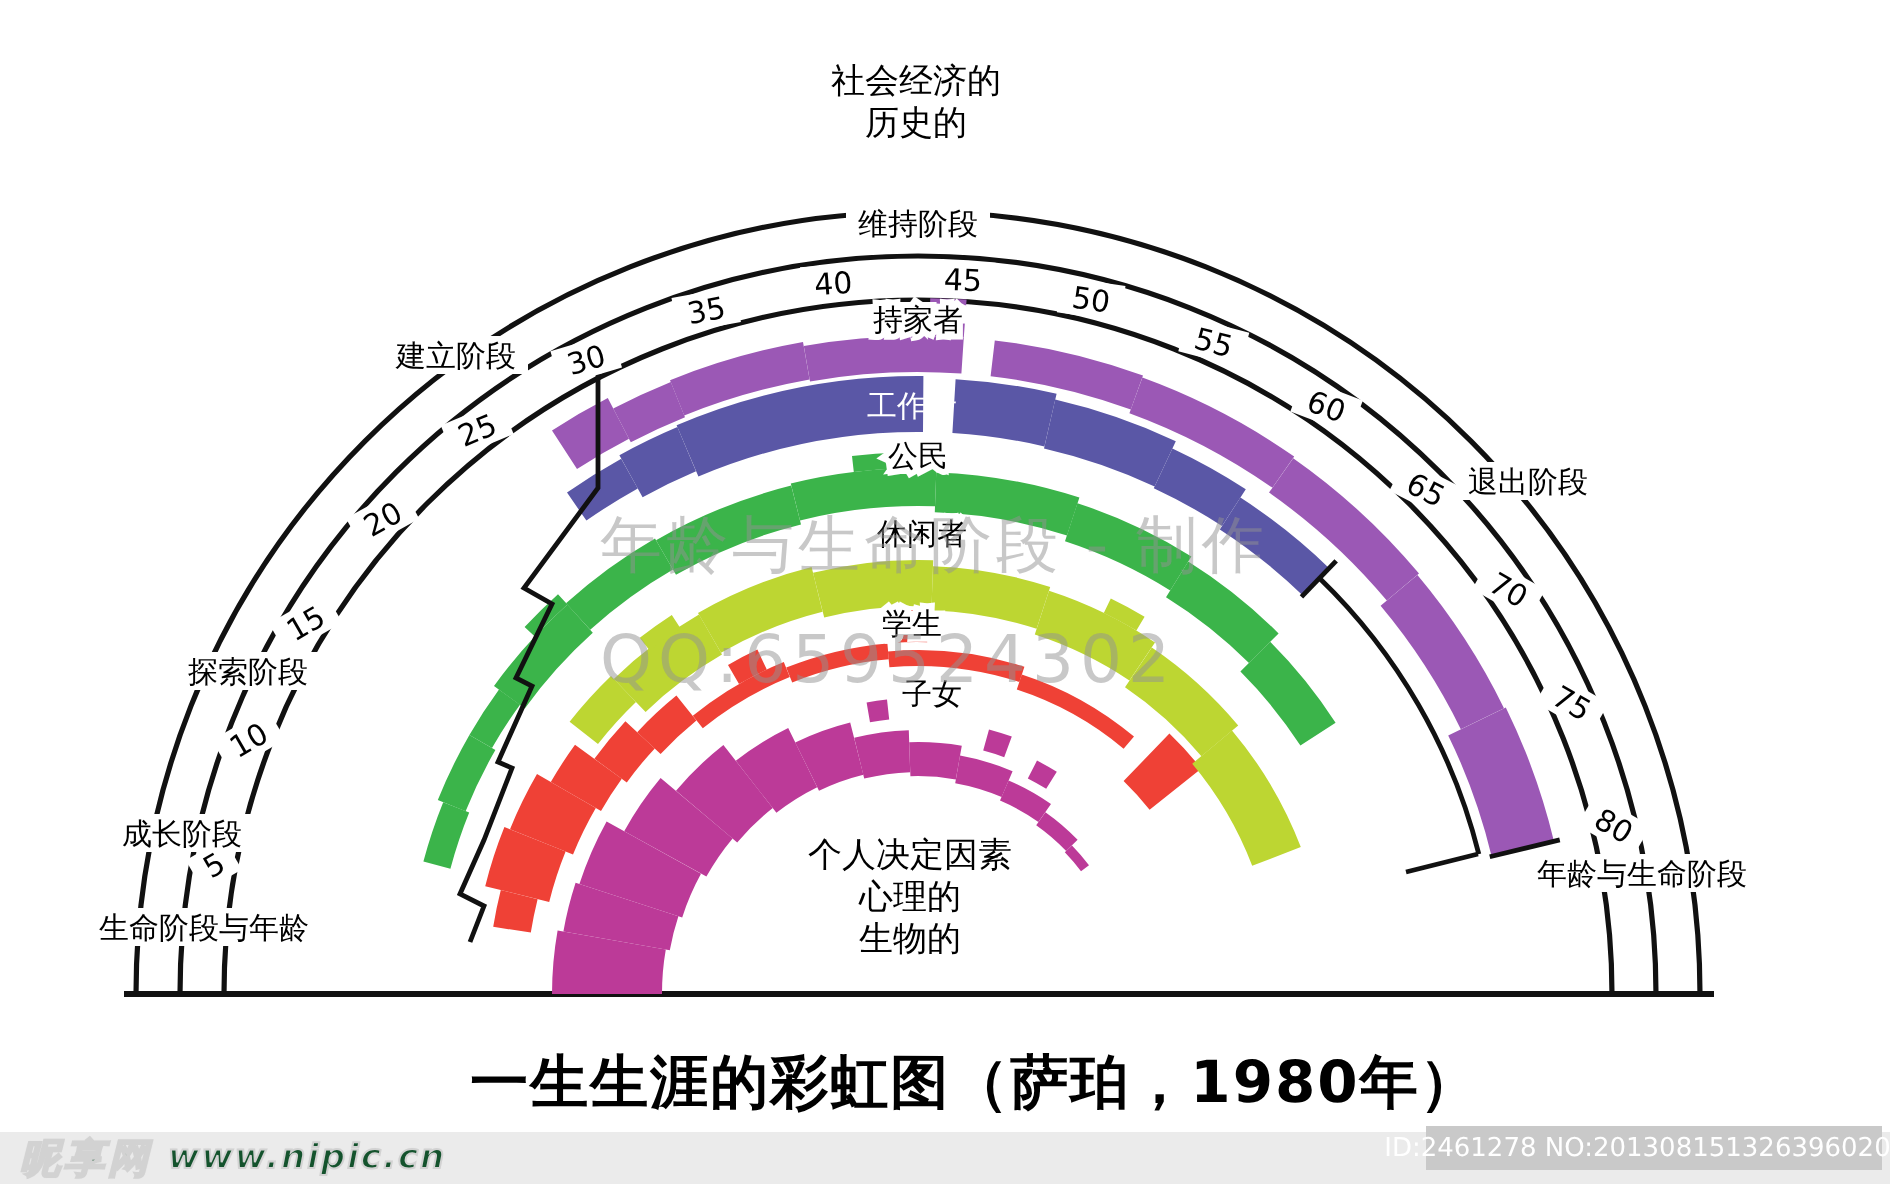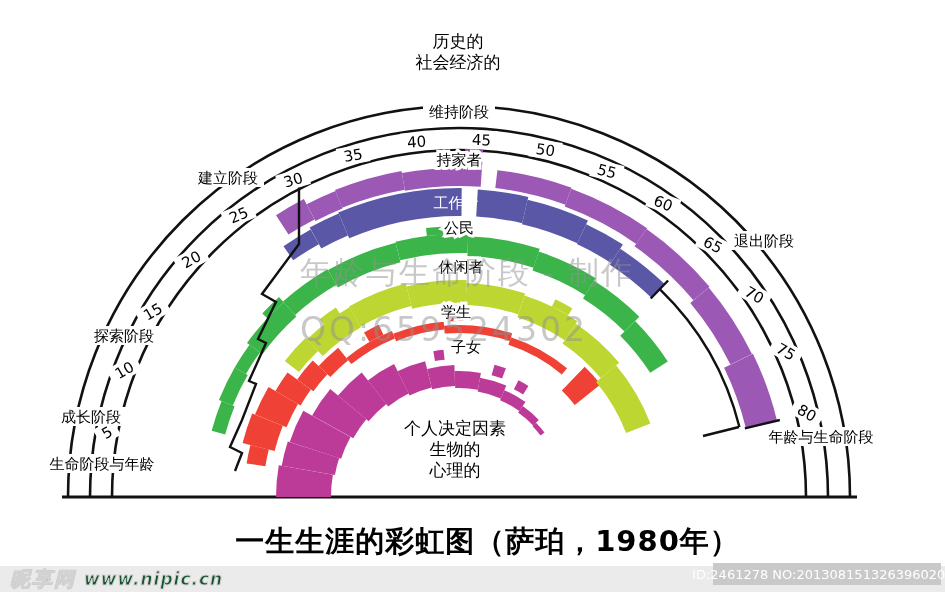--- a/index.html
+++ b/index.html
@@ -214,28 +214,28 @@
       </g>
       <text x="459" y="165" text-anchor="middle" font-size="15" fill="#000000" style="paint-order:stroke;stroke:#fff;stroke-width:6">持家者</text>
       <text x="456" y="208" text-anchor="middle" font-size="15" fill="#ffffff" style="">工作者</text>
       <text x="459" y="233" text-anchor="middle" font-size="15" fill="#000000" style="paint-order:stroke;stroke:#fff;stroke-width:6">公民</text>
       <text x="461" y="272" text-anchor="middle" font-size="15" fill="#000000" style="paint-order:stroke;stroke:#fff;stroke-width:6">休闲者</text>
       <text x="456" y="317" text-anchor="middle" font-size="15" fill="#000000" style="paint-order:stroke;stroke:#fff;stroke-width:6">学生</text>
       <text x="466" y="352" text-anchor="middle" font-size="15" fill="#000000" style="paint-order:stroke;stroke:#fff;stroke-width:6">子女</text>
     </svg>
 
   <div id="top-anno" class="abs anno">
+    <div>社会经济的</div>
     <div>历史的</div>
-    <div>社会经济的</div>
   </div>
 
   <div id="center-anno" class="abs anno">
     <div>个人决定因素</div>
+    <div>心理的</div>
     <div>生物的</div>
-    <div>心理的</div>
   </div>
 
   <div id="watermark" class="abs">
     <div id="wm-line1">年龄与生命阶段 - 制作</div>
     <div id="wm-line2">QQ:659524302</div>
   </div>
 
   <div id="main-title" class="abs">一生生涯的彩虹图（萨珀，1980年）</div>
 
   <div id="footer-bar" class="abs"></div>

